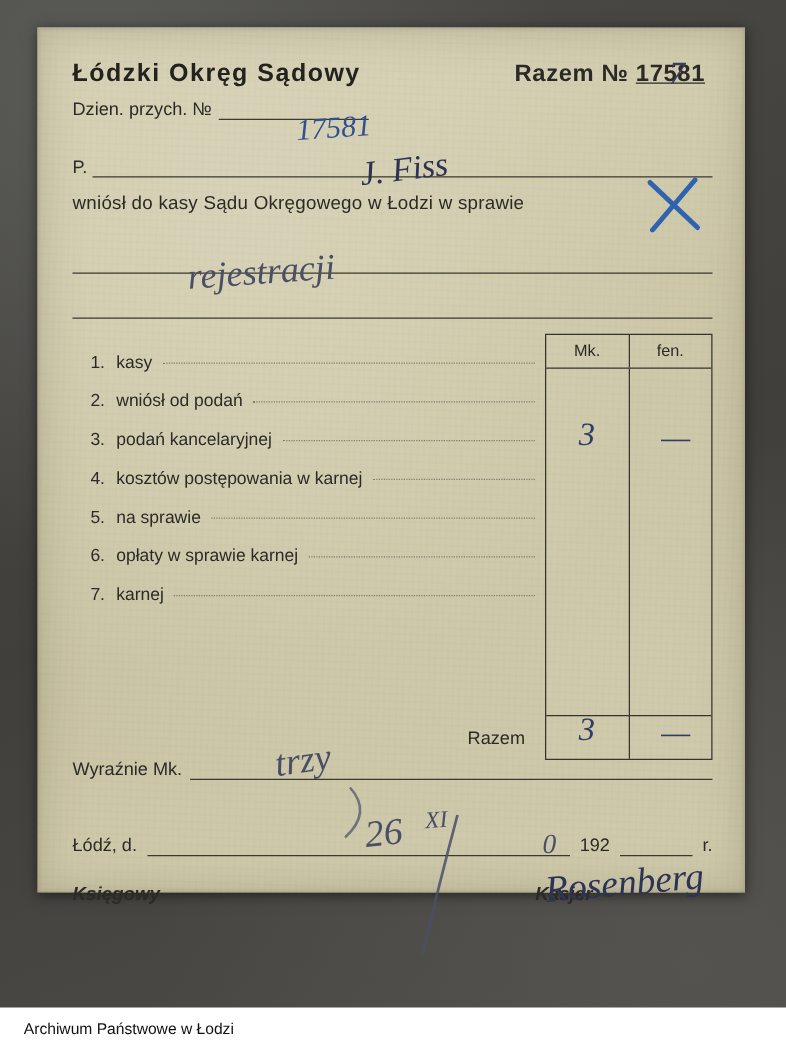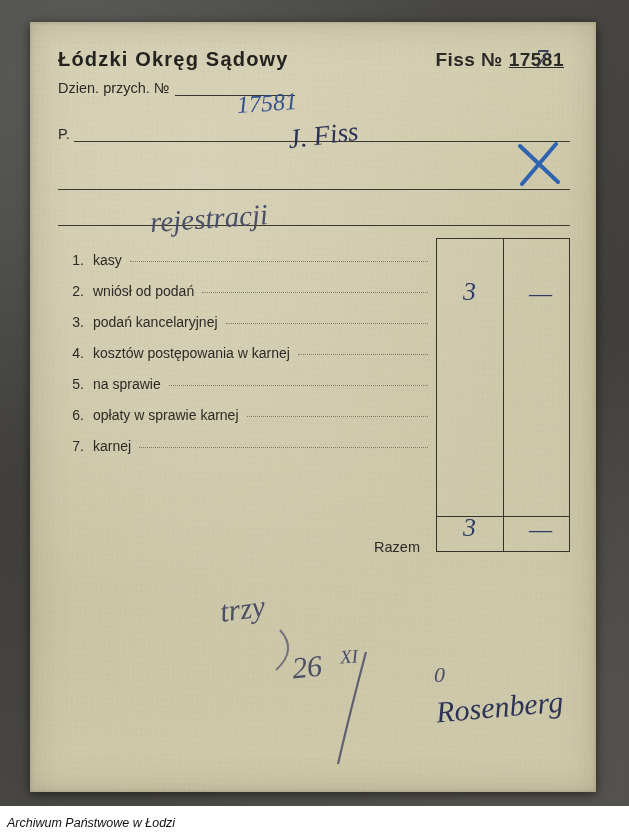--- a/index.html
+++ b/index.html
@@ -24,21 +24,21 @@
       radial-gradient(circle at 88% 92%, #55534f 0%, rgba(85,83,79,0) 45%),
       linear-gradient(160deg, #4b4a47 0%, #403f3c 50%, #4e4d49 100%);
   }
 
   
   .receipt {
     position: absolute;
     left: 30px;
     top: 22px;
     width: 566px;
-    height: 770px;
+    height: 692px;
     background:
       radial-gradient(ellipse at 30% 20%, #d8d3b8 0%, rgba(216,211,184,0) 60%),
       radial-gradient(ellipse at 80% 75%, #cfc9ab 0%, rgba(207,201,171,0) 60%),
       linear-gradient(175deg, #d5cfb2 0%, #cdc7a8 40%, #c9c3a4 70%, #d2ccae 100%);
     box-shadow: 0 2px 10px rgba(0,0,0,0.55);
     color: #2b2a26;
   }
   .receipt .grain {
     position: absolute;
     inset: 0;
@@ -202,21 +202,21 @@
     position: absolute;
     font-family: "Liberation Serif", serif;
     font-size: 26px;
     color: #2f3d66;
     font-style: italic;
   }
 
   .razem {
     position: absolute;
     right: 150px;
-    bottom: 17px;
+    bottom: 2px;
     font-family: "Liberation Sans", sans-serif;
     font-size: 14.5px;
   }
 
   
   .footer { margin-top: 6px; }
   .wyraznie {
     display: flex;
     align-items: flex-end;
     font-family: "Liberation Sans", sans-serif;
@@ -294,60 +294,65 @@
     bottom: 0;
     width: 100%;
     height: 34px;
     background: #ffffff;
     display: flex;
     align-items: center;
     font-family: "Liberation Sans", sans-serif;
     font-size: 12.5px;
     color: #111;
   }
-  .caption span { padding-left: 7px; font-style: italic; }
+  .caption span { padding-left: 19px; }
 </style>
 </head>
 <body>
 
 <div class="backdrop"></div>
 
 <div class="receipt">
   <div class="grain"></div>
   <div class="edgeshade"></div>
 
   <div class="inner">
 
     <div class="hdr-row">
       <div class="org-title">Łódzki Okręg Sądowy</div>
       <div class="kwit">
-        <span>Fiss №</span>
+        <span>Razem №</span>
         <span class="num">17581</span>
       </div>
     </div>
 
     <div class="pagenum">7</div>
 
     <div class="subrow">
       <span class="lbl">Dzien. przych. №</span>
       <span class="ruled short"></span>
     </div>
 
     <div class="prow">
       <span class="lbl">P.</span>
       <span class="ruled"></span>
     </div>
 
+    <div class="line2">wniósł do kasy Sądu Okręgowego w Łodzi w sprawie</div>
 
     <div class="blankline" style="margin-top:46px"></div>
     <div class="blankline" style="margin-top:34px"></div>
 
     <div class="body">
 
       <div class="amount-table">
+        <div class="th">
+          <span>Mk.</span>
+          <span>fen.</span>
+        </div>
         <div class="rows">
           <div class="vsplit"></div>
           <div class="totalsplit"></div>
           <div class="hand-amt" style="left:26px; top:38px;">3</div>
           <div class="hand-amt" style="left:92px; top:40px;">—</div>
           <div class="hand-amt" style="left:26px; top:274px;">3</div>
           <div class="hand-amt" style="left:92px; top:276px;">—</div>
         </div>
       </div>
 
@@ -385,20 +390,39 @@
         <div class="item">
           <span class="no">7.</span>
           <span class="txt">karnej</span>
           <span class="dots"></span>
         </div>
       </div>
 
       <div class="razem">Razem</div>
     </div>
 
+    <div class="footer">
+      <div class="wyraznie">
+        <span>Wyraźnie Mk.</span>
+        <span class="ruled"></span>
+      </div>
+
+      <div class="daterow">
+        <span>Łódź, d.</span>
+        <span class="ruled"></span>
+        <span class="yr">192</span>
+        <span class="ruled small"></span>
+        <span class="yr">r.</span>
+      </div>
+
+      <div class="signrow">
+        <span>Księgowy</span>
+        <span class="right">Kasjer</span>
+      </div>
+    </div>
 
   </div>
 
   <div class="hand ink-blue" style="left:207px; top:68px; font-size:24px; transform:rotate(-4deg);">17581</div>
 
   <div class="hand ink-dark" style="left:258px; top:98px; font-size:27px; transform:rotate(-7deg);">J. Fiss</div>
 
   <div class="hand ink-grey" style="left:120px; top:180px; font-size:29px; transform:rotate(-4deg);">rejestracji</div>
 
   <div class="hand ink-grey" style="left:190px; top:570px; font-size:30px; transform:rotate(-8deg);">trzy</div>

